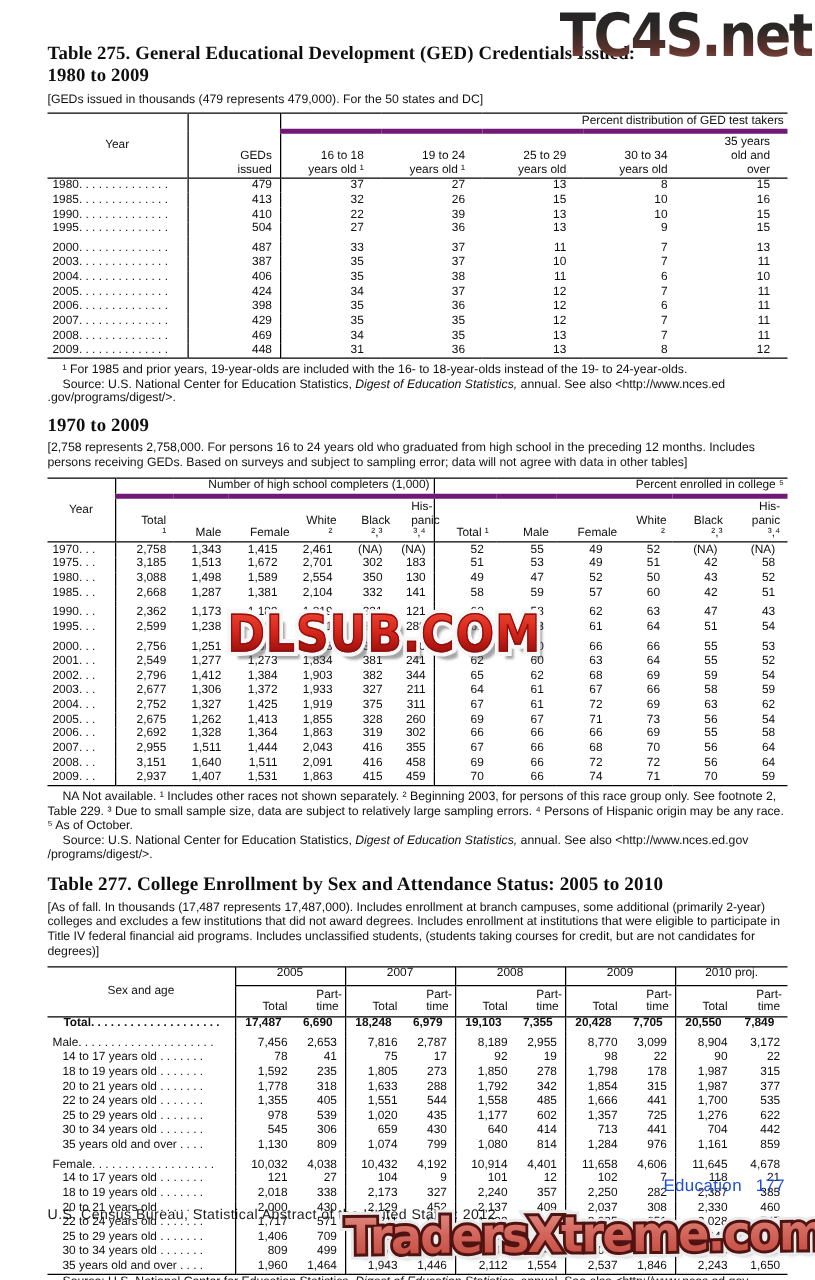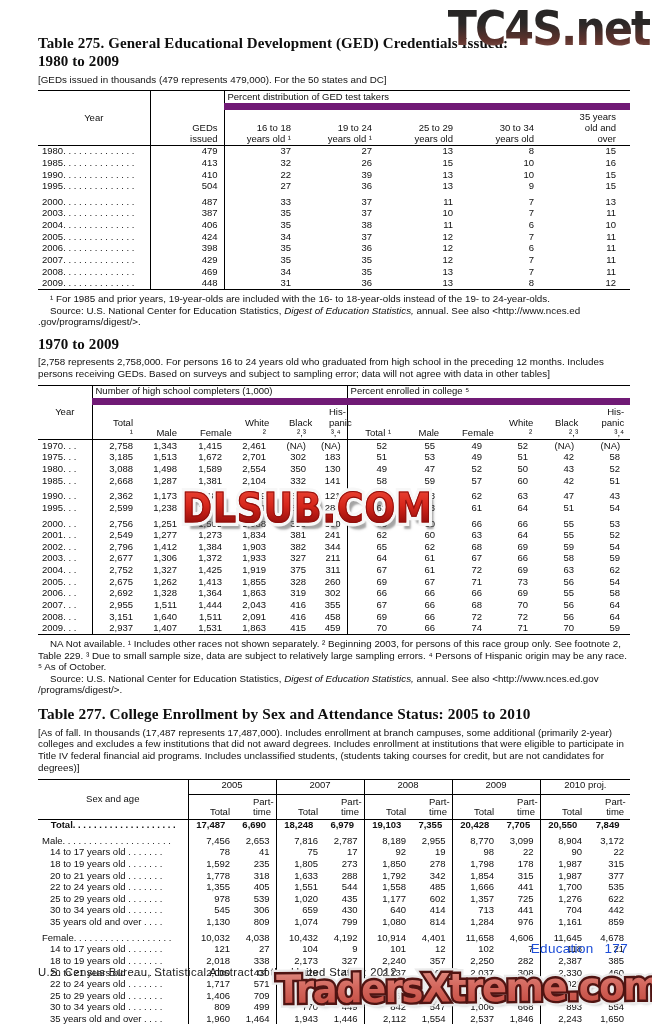--- a/index.html
+++ b/index.html
@@ -24,21 +24,21 @@
     border-top:1.5px solid #000;border-bottom:1.5px solid #000;margin:0;}
   table.tbl thead{border-bottom:1px solid #000;}
   .tbl th,.tbl td{padding:.5px 3px;font-weight:normal;vertical-align:bottom;line-height:1.12;}
   .tbl th{line-height:1.12;}
   .tbl .vl{border-left:1px solid #000;}
   .tbl .num{text-align:right;}
   .tbl .pr6{padding-right:6px;}
   .tbl .pr10{padding-right:10px;}
   .tbl .pr14{padding-right:14px;}
   .tbl .lab{white-space:nowrap;overflow:hidden;text-align:left;padding-left:4px;}
-  .tbl .span-head{text-align:left;border-bottom:7px solid #701a75;padding-bottom:1px;vertical-align:middle;}
+  .tbl .span-head{text-align:right;border-bottom:4px solid #701a75;padding-bottom:1px;vertical-align:middle;}
   .tbl .colhead{text-align:right;vertical-align:bottom;padding-top:2px;padding-left:17px;}
   .tbl .c-year{text-align:center;vertical-align:middle;}
   .tbl tr.gap td{height:4px;padding:0;}
   .tbl tr.bold td{font-weight:bold;text-align:center;}
   .tbl td.ind{padding-left:12px;}
   .tbl .ygroup{text-align:center;border-bottom:1px solid #000;padding-bottom:3px;vertical-align:middle;margin-top:48px;}
 
   
   .edu{position:absolute;top:941px;right:24px;font-size:13.5px;word-spacing:7px;letter-spacing:.3px;color:#1d4ed8;}
   .bureau{position:absolute;top:966px;left:38px;font-size:11.3px;letter-spacing:.35px;color:#1a1a1a;}

